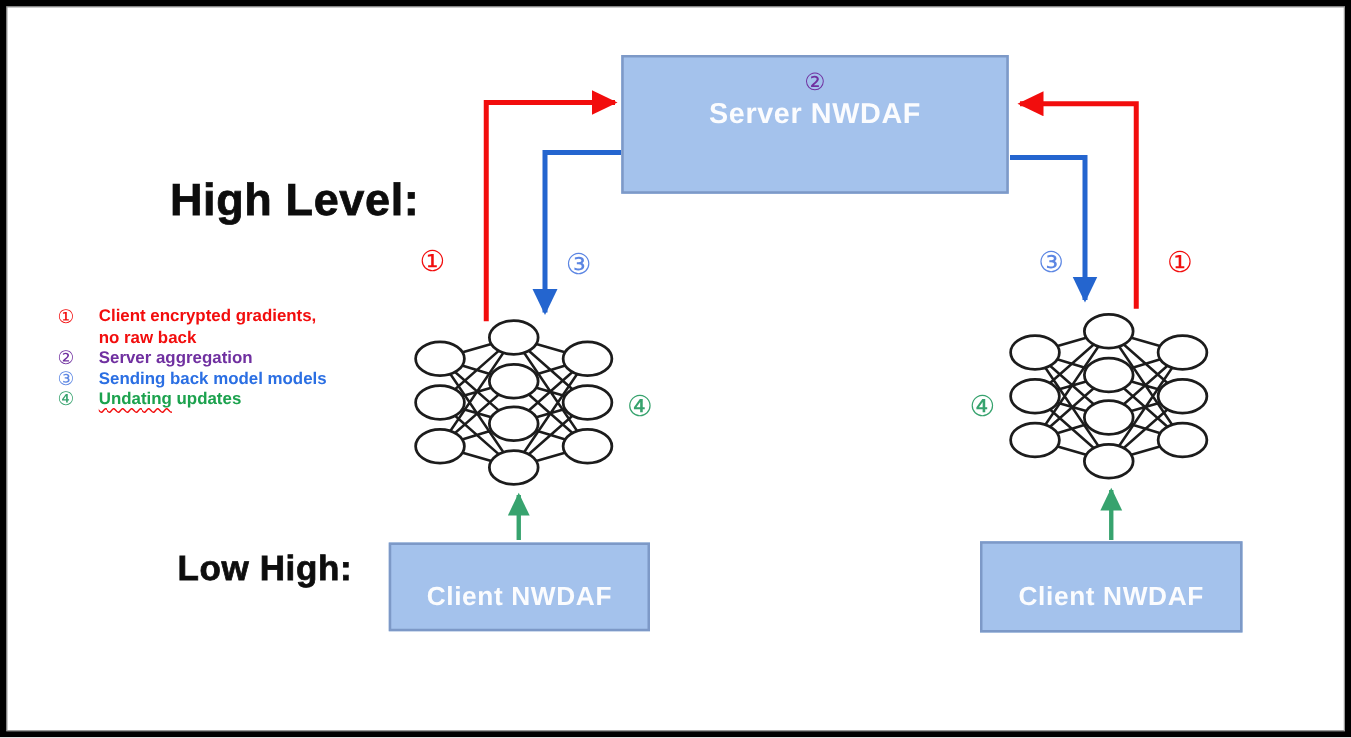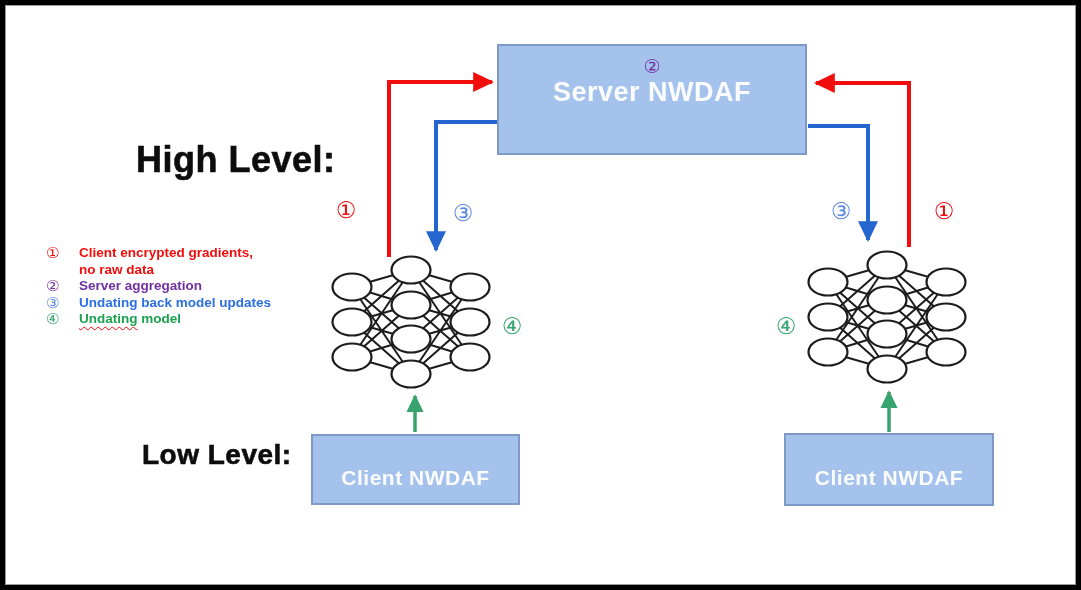--- a/index.html
+++ b/index.html
@@ -48,21 +48,21 @@
     font-weight: 700;
     letter-spacing: 0.5px;
     white-space: nowrap;
   }
   .box.server {
     left: 497px; top: 44px; width: 310px; height: 111px;
     flex-direction: column;
     justify-content: flex-start;
     padding-top: 10px;
   }
-  .box.server .box-title { font-size: 27px; }
+  .box.server .box-title { font-size: 23px; }
   .server-marker {
     font-family: "DejaVu Sans", sans-serif;
     font-size: 19px; line-height: 21px;
     color: var(--purple);
   }
   .box.client-left  { left: 311px; top: 434px; width: 209px; height: 71px; }
   .box.client-right { left: 784px; top: 433px; width: 210px; height: 73px; }
   .box.client-left .box-title, .box.client-right .box-title { font-size: 21px; margin-top: 16px; }
 
   
@@ -158,21 +158,21 @@
         <ellipse cx="887" cy="300" rx="19.5" ry="13.5" fill="#ffffff" stroke="#1c1c1c" stroke-width="2.2"></ellipse>
         <ellipse cx="887" cy="334" rx="19.5" ry="13.5" fill="#ffffff" stroke="#1c1c1c" stroke-width="2.2"></ellipse>
         <ellipse cx="887" cy="369" rx="19.5" ry="13.5" fill="#ffffff" stroke="#1c1c1c" stroke-width="2.2"></ellipse>
         <ellipse cx="946" cy="282" rx="19.5" ry="13.5" fill="#ffffff" stroke="#1c1c1c" stroke-width="2.2"></ellipse>
         <ellipse cx="946" cy="317" rx="19.5" ry="13.5" fill="#ffffff" stroke="#1c1c1c" stroke-width="2.2"></ellipse>
         <ellipse cx="946" cy="352" rx="19.5" ry="13.5" fill="#ffffff" stroke="#1c1c1c" stroke-width="2.2"></ellipse>
       </g>
   </svg>
 
   <div class="lvl high">High Level:</div>
-  <div class="lvl low">Low Level:</div>
+  <div class="lvl low">Low High:</div>
 
   <div class="box server">
     <div class="server-marker">②</div>
     <div class="box-title">Server NWDAF</div>
   </div>
 
   <div class="box client-left">
     <div class="box-title">Client NWDAF</div>
   </div>
   <div class="box client-right">
@@ -184,33 +184,33 @@
   <div class="fm c-blue-circ" style="left:841px; top:211px;">③</div>
   <div class="fm c-red" style="left:944px; top:211px;">①</div>
   <div class="fm c-green" style="left:512px; top:326px;">④</div>
   <div class="fm c-green" style="left:786px; top:326px;">④</div>
 
   <div class="legend">
     <div class="legend-row">
       <span class="lm c-red">①</span>
       <div class="lt c-red">
         <div>Client encrypted gradients,</div>
-        <div>no raw data</div>
+        <div>no raw back</div>
       </div>
     </div>
     <div class="legend-row">
       <span class="lm c-purple">②</span>
       <div class="lt c-purple">Server aggregation</div>
     </div>
     <div class="legend-row">
       <span class="lm c-blue-circ">③</span>
-      <div class="lt c-blue">Undating back model updates</div>
+      <div class="lt c-blue">Sending back model models</div>
     </div>
     <div class="legend-row">
       <span class="lm c-green">④</span>
       <div class="lt c-green-text">
-        <span class="wavy">Undating</span><span> model</span>
+        <span class="wavy">Undating</span><span> updates</span>
       </div>
     </div>
   </div>
 
   <div class="frame"></div>
 </div>
 
 </body></html>

